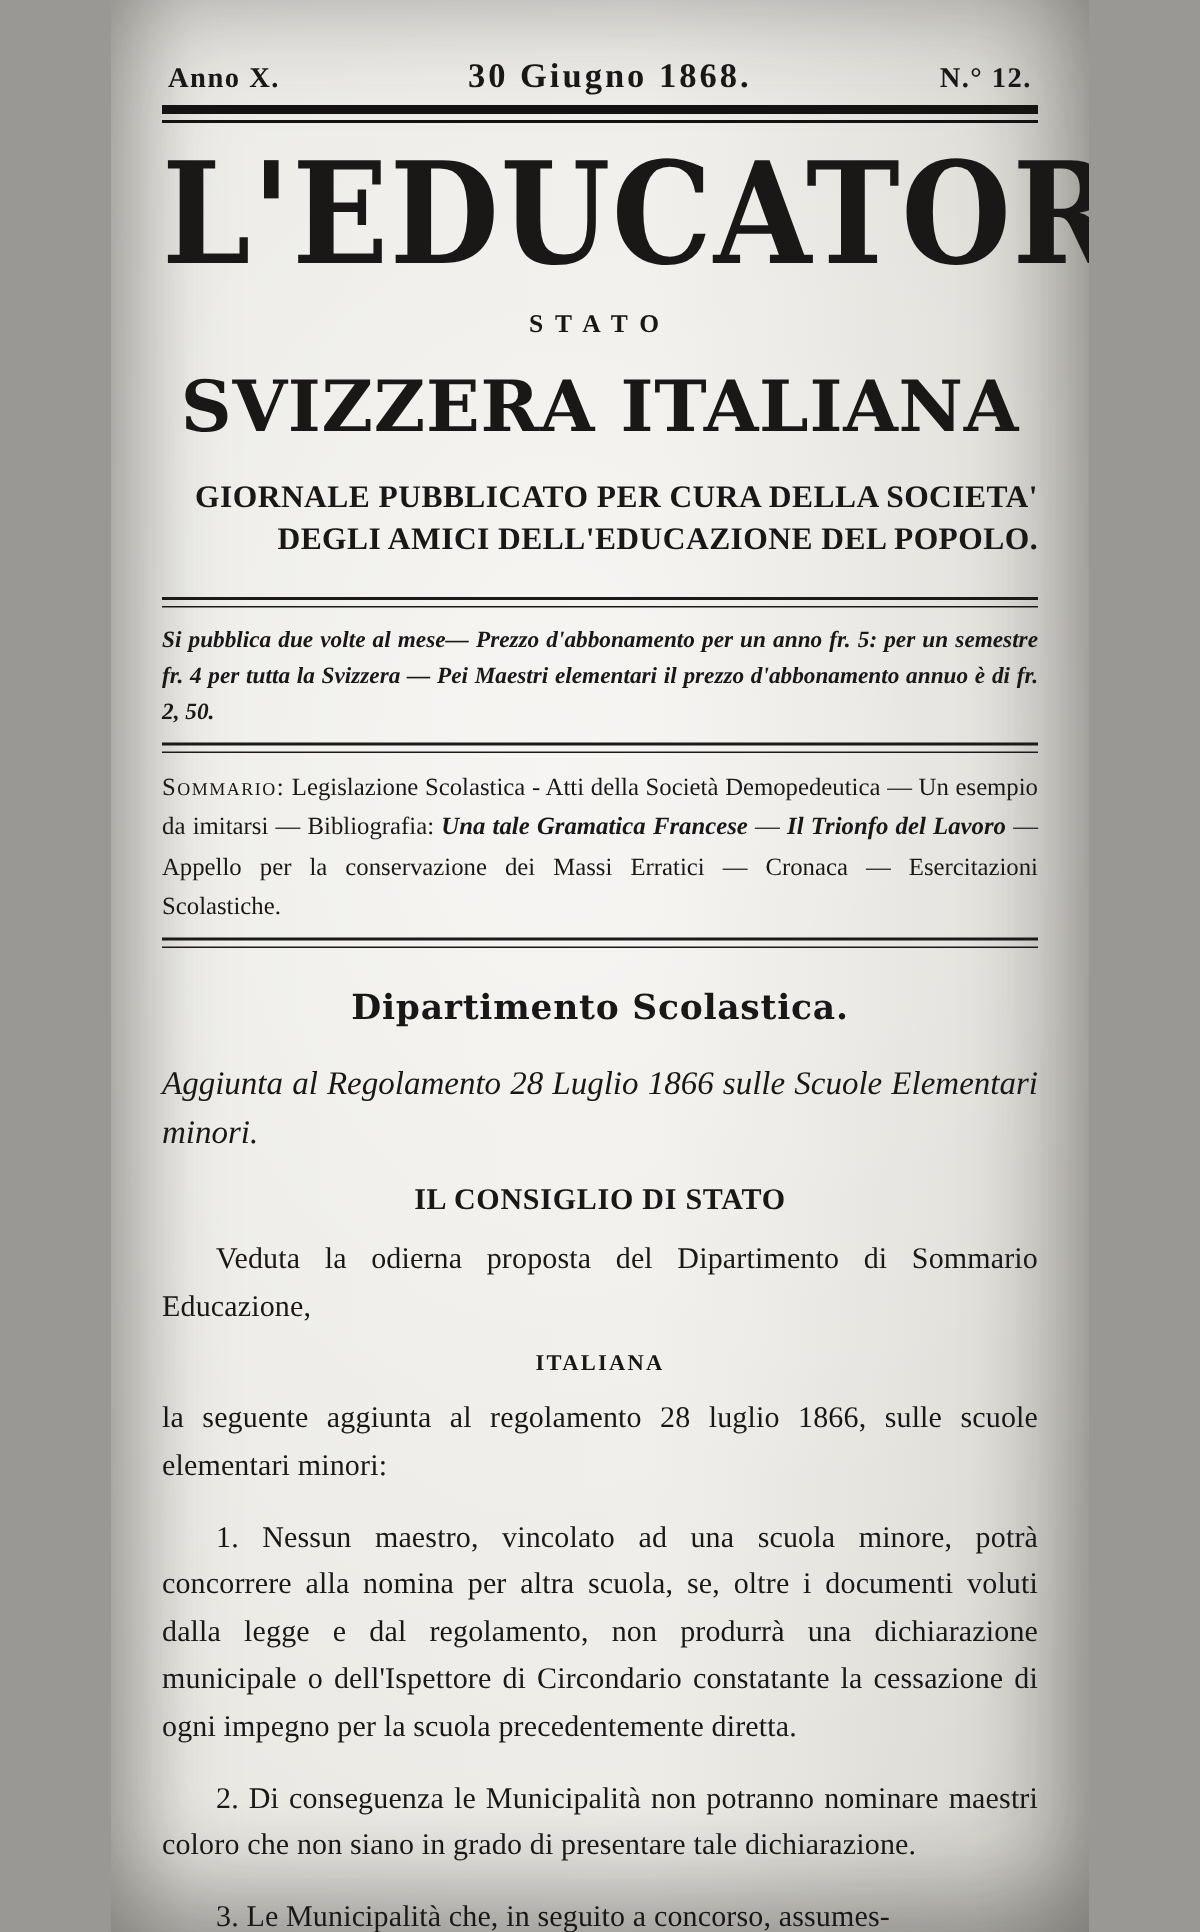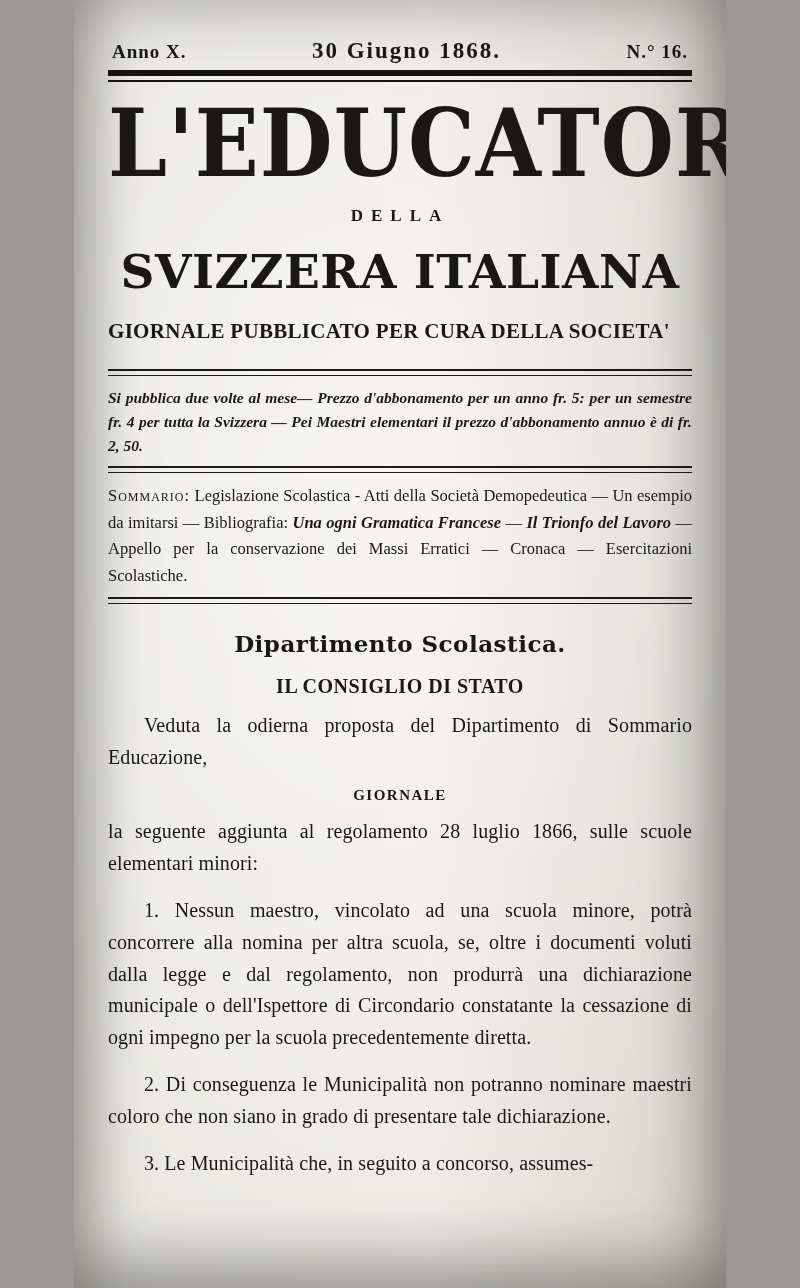--- a/index.html
+++ b/index.html
@@ -83,21 +83,21 @@
     margin: 22px 0 4px 0;
     text-align: center;
     font-family: "DejaVu Serif", "Liberation Serif", serif;
     font-weight: bold;
     font-size: 47px;
     line-height: 1.0;
     letter-spacing: 0.5px;
   }
   .publisher {
     margin-top: 22px;
-    text-align: left;
+    text-align: right;
     font-weight: bold;
     font-size: 21px;
     line-height: 1.35;
     letter-spacing: 0.3px;
   }
 
   
   .subscription {
     margin: 10px 0 8px 0;
     font-style: italic;
@@ -163,55 +163,57 @@
   }
 </style>
 </head>
 <body>
 
 <div class="page">
 
   <header class="topbar">
     <span class="issue-year">Anno X.</span>
     <span class="issue-date">30 Giugno 1868.</span>
-    <span class="issue-number">N.° 16.</span>
+    <span class="issue-number">N.° 12.</span>
   </header>
 
   <div class="rule-heavy"></div>
 
   <h1 class="masthead-title">L'EDUCATORE</h1>
 
-  <div class="masthead-della">DELLA</div>
+  <div class="masthead-della">STATO</div>
 
   <h2 class="masthead-subtitle">SVIZZERA ITALIANA</h2>
 
   <div class="publisher">
     <div>GIORNALE PUBBLICATO PER CURA DELLA SOCIETA'</div>
+    <div>DEGLI AMICI DELL'EDUCAZIONE DEL POPOLO.</div>
   </div>
 
   <div class="rule-double" style="margin-top:24px"></div>
 
   <p class="subscription">Si pubblica due volte al mese— Prezzo d'abbonamento per un anno fr. 5: per un semestre fr. 4 per tutta la Svizzera — Pei Maestri elementari il prezzo d'abbonamento annuo è di fr. 2, 50.</p>
 
   <div class="rule-double"></div>
 
-  <p class="sommario"><span class="label">Sommario:</span><span> Legislazione Scolastica - Atti della Società Demopedeutica — Un esempio da imitarsi — Bibliografia: </span><span class="bi">Una ogni Gramatica Francese</span><span> — </span><span class="bi">Il Trionfo del Lavoro</span><span> — Appello per la conservazione dei Massi Erratici — Cronaca — Esercitazioni Scolastiche.</span></p>
+  <p class="sommario"><span class="label">Sommario:</span><span> Legislazione Scolastica - Atti della Società Demopedeutica — Un esempio da imitarsi — Bibliografia: </span><span class="bi">Una tale Gramatica Francese</span><span> — </span><span class="bi">Il Trionfo del Lavoro</span><span> — Appello per la conservazione dei Massi Erratici — Cronaca — Esercitazioni Scolastiche.</span></p>
 
   <div class="rule-double"></div>
 
   <article>
 
     <h3 class="section-title">Dipartimento Scolastica.</h3>
 
+    <p class="art-subtitle">Aggiunta al Regolamento 28 Luglio 1866 sulle Scuole Elementari minori.</p>
 
     <h4 class="consiglio">IL CONSIGLIO DI STATO</h4>
 
     <p class="body-par">Veduta la odierna proposta del Dipartimento di Sommario Educazione,</p>
 
-    <div class="decreta">GIORNALE</div>
+    <div class="decreta">ITALIANA</div>
 
     <p class="body-par" style="text-indent:0">la seguente aggiunta al regolamento 28 luglio 1866, sulle scuole elementari minori:</p>
 
     <p class="body-par" style="margin-top:16px">1. Nessun maestro, vincolato ad una scuola minore, potrà concorrere alla nomina per altra scuola, se, oltre i documenti voluti dalla legge e dal regolamento, non produrrà una dichiarazione municipale o dell'Ispettore di Circondario constatante la cessazione di ogni impegno per la scuola precedentemente diretta.</p>
 
     <p class="body-par" style="margin-top:16px">2. Di conseguenza le Municipalità non potranno nominare maestri coloro che non siano in grado di presentare tale dichiarazione.</p>
 
     <p class="body-par" style="margin-top:16px">3. Le Municipalità che, in seguito a concorso, assumes-</p>
 
   </article>

